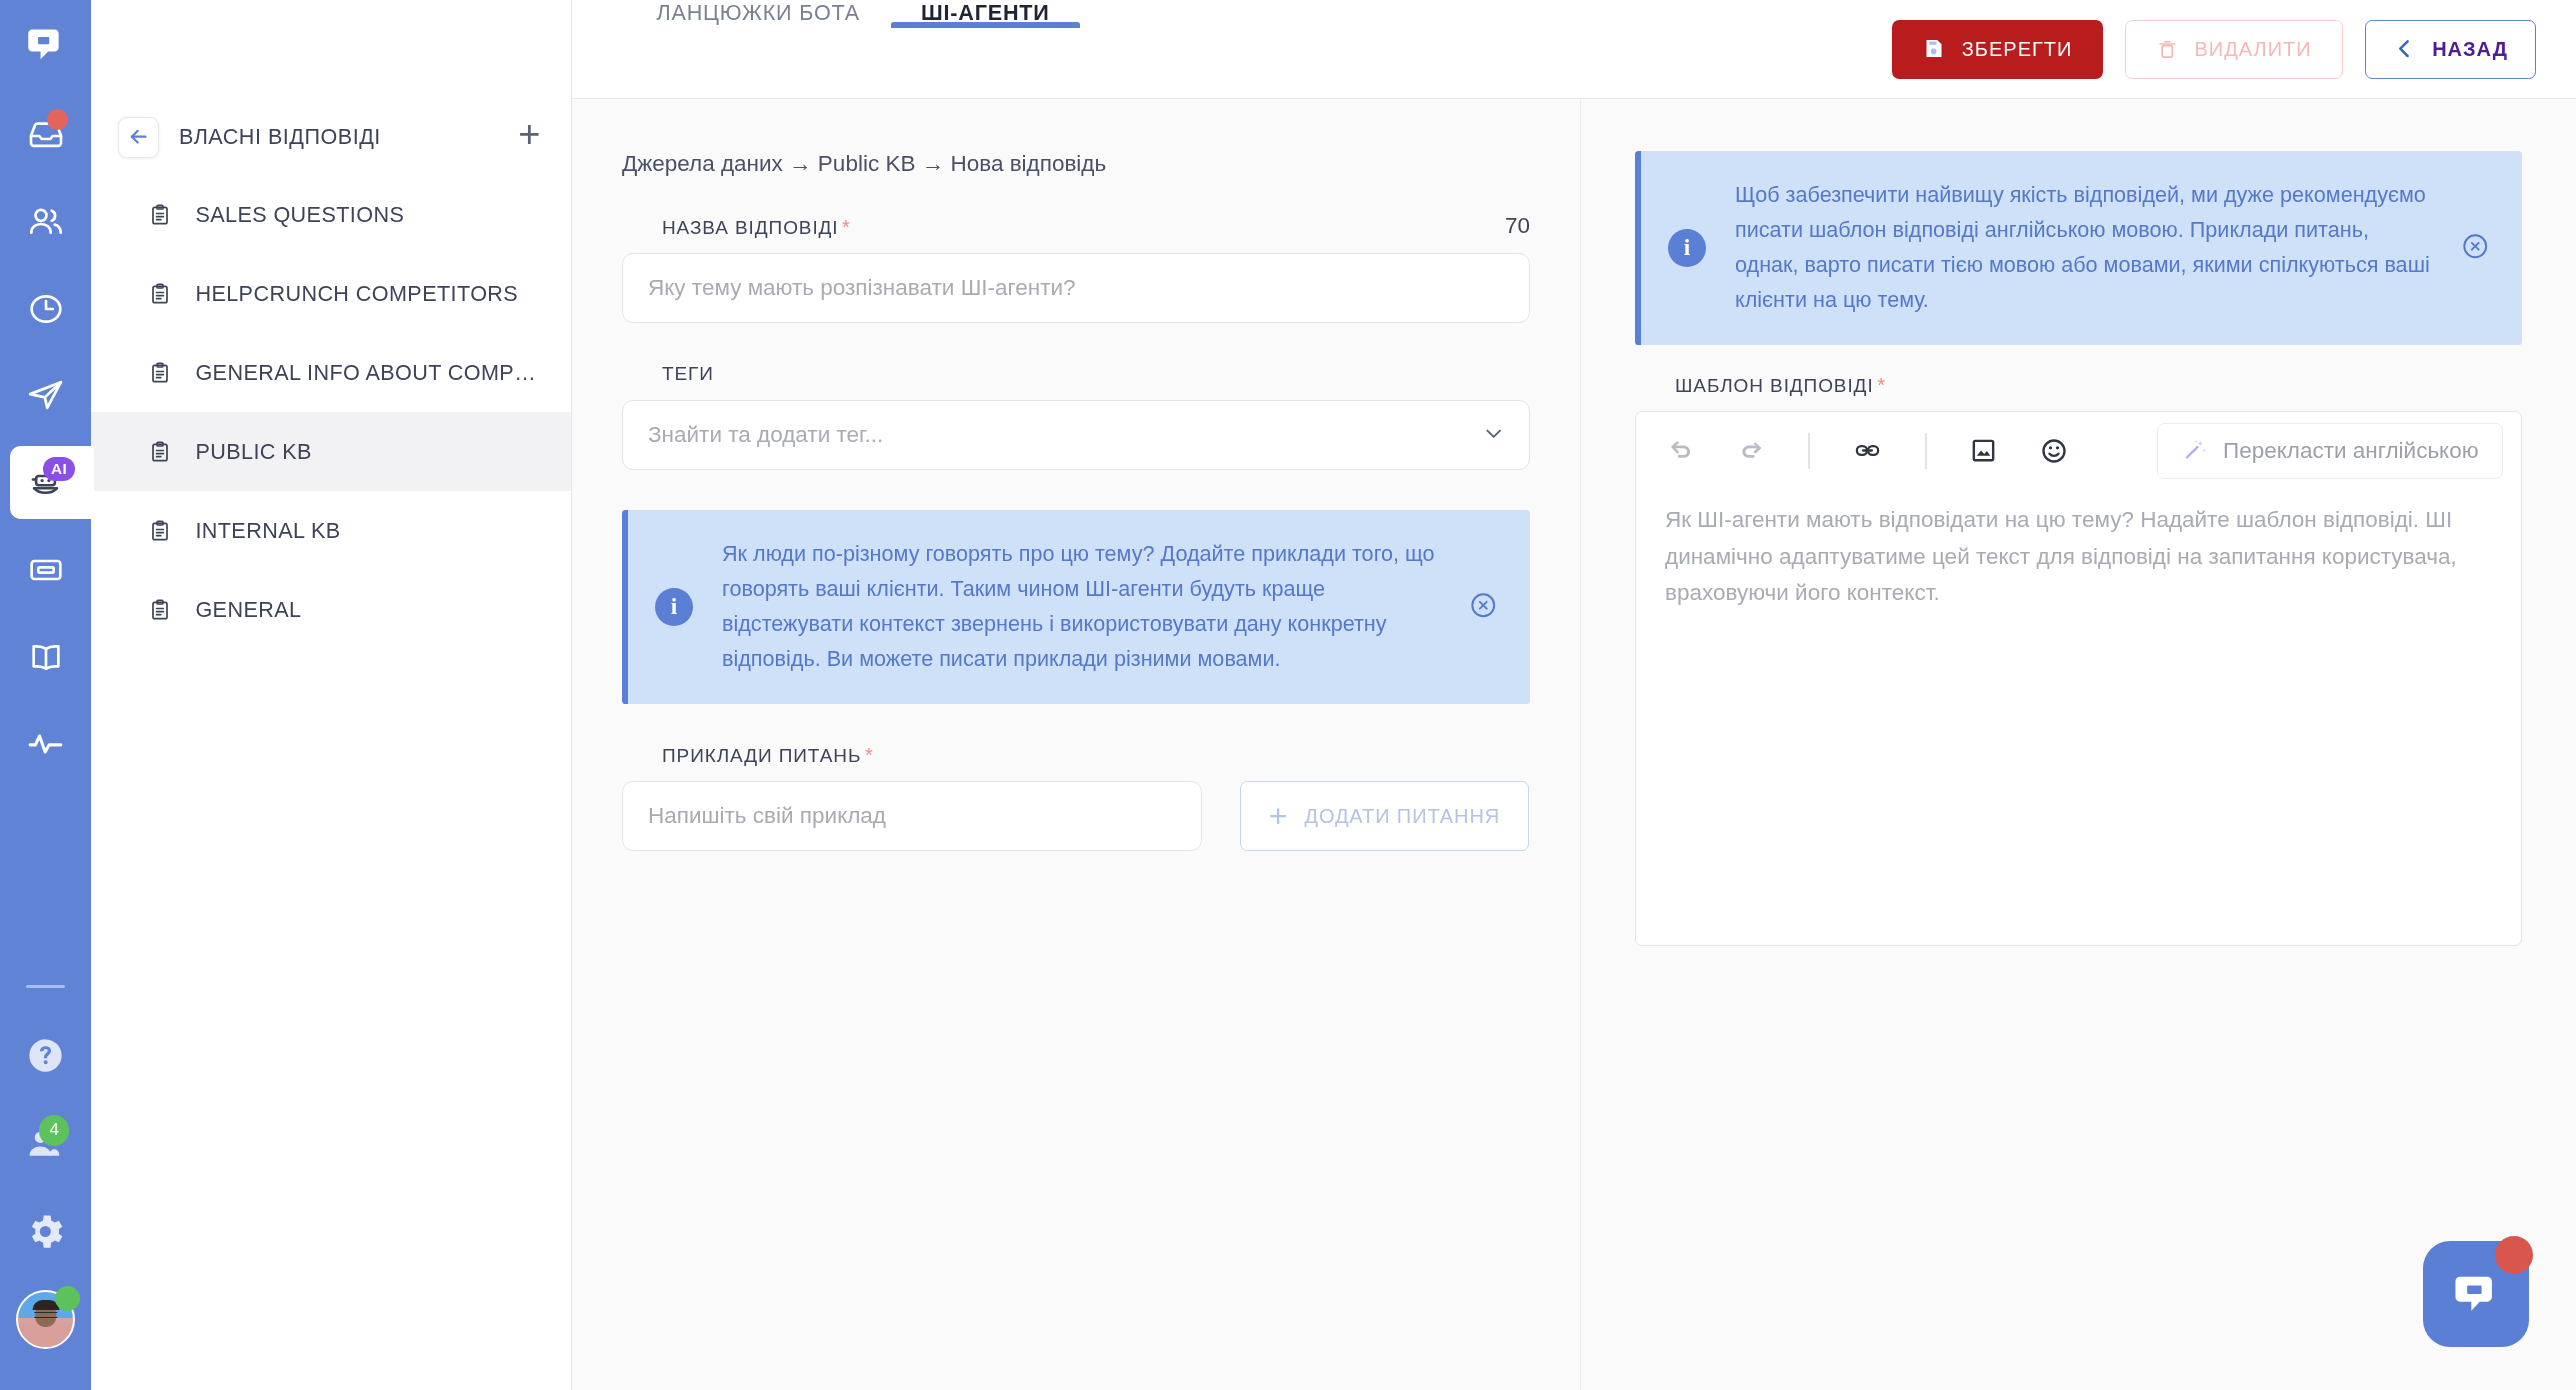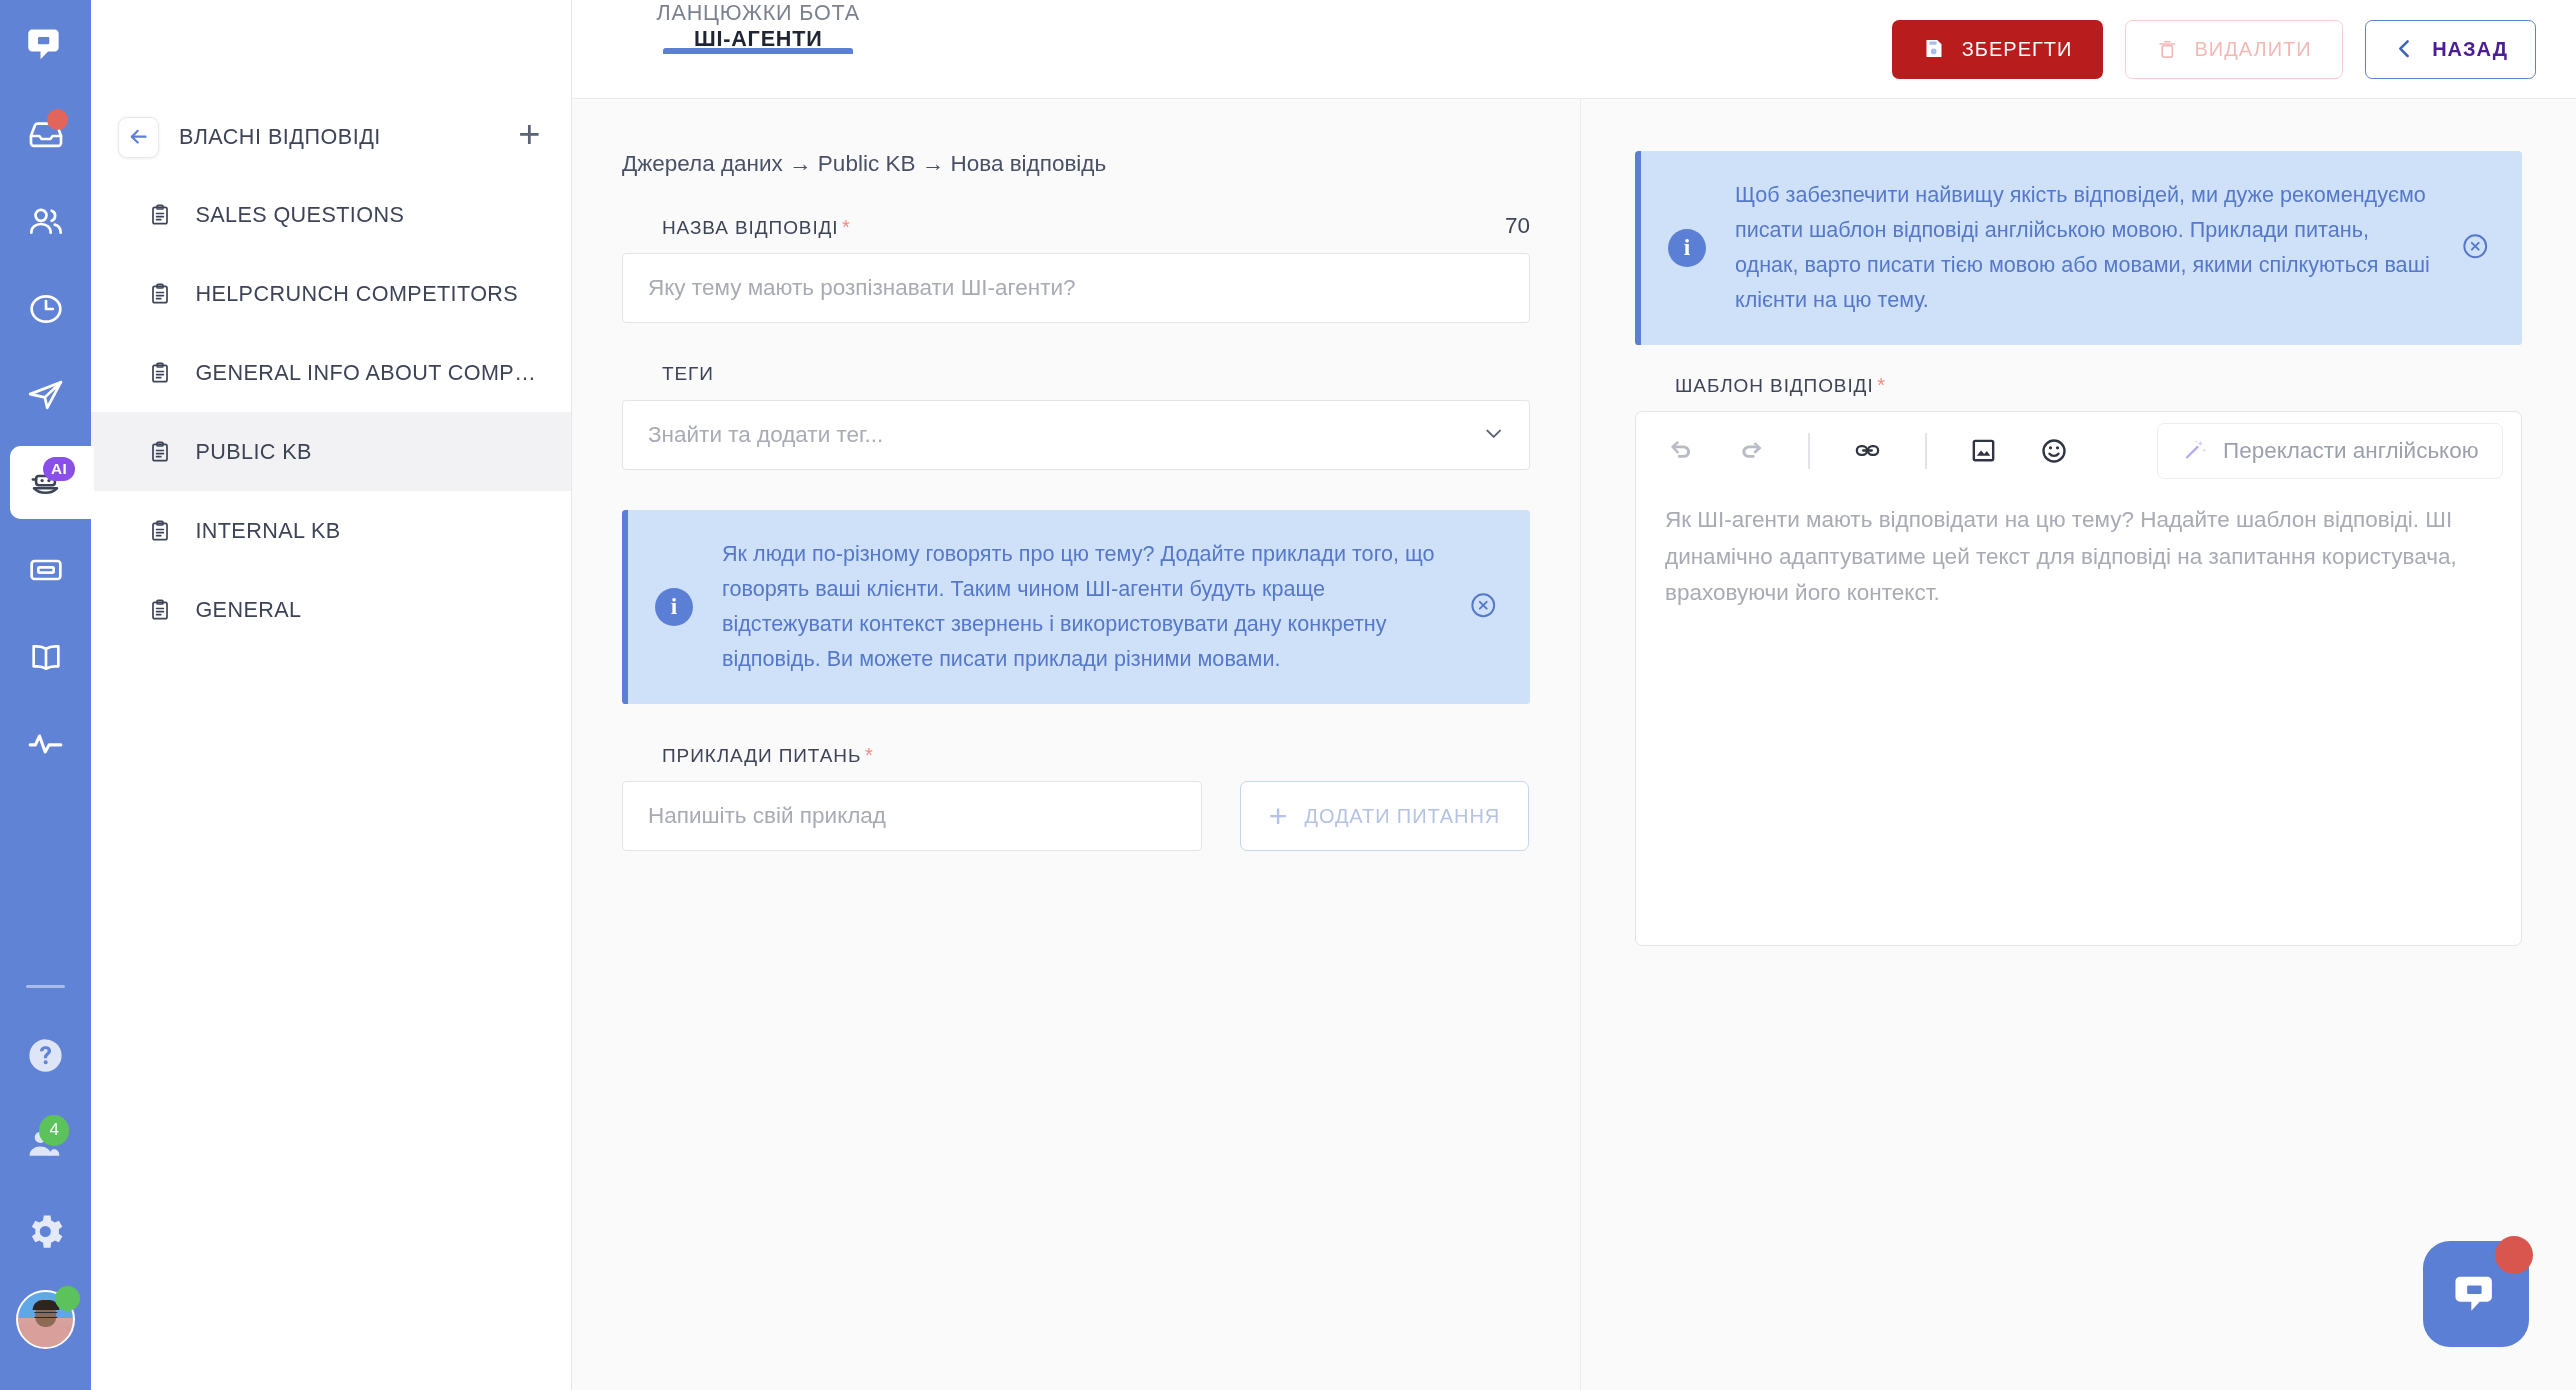--- a/index.html
+++ b/index.html
@@ -100,21 +100,21 @@
   .kb-label { white-space: nowrap; overflow:hidden; text-overflow: ellipsis; }
 
   
   .main { flex: 1 1 auto; display:flex; flex-direction: column; min-width:0; }
   .topbar {
     height: 99px; flex: 0 0 99px; background: #ffffff;
     border-bottom: 1.8px solid #ebebee;
     display:flex; align-items: stretch; padding: 0 40px 0 54px;
     position: relative;
   }
-  .tabs { display:flex; align-items:center; gap: 0; flex-direction: column; }
+  .tabs { display:flex; align-items:flex-start; gap: 0; }
   .tab {
     display:flex; align-items:center; padding: 0 30.5px;
     font-size: 21.6px; letter-spacing:0.8px; color: #7b8190; text-transform: uppercase;
     position:relative;
   }
   .tab.active { color:#1f2533; font-weight: bold; }
   .tab.active::after {
     content:""; position:absolute; left: 0; right: 0; bottom: -1.8px; height: 5.4px;
     background: #5a7fd4; border-radius: 2.7px 2.7px 0 0;
   }
@@ -132,21 +132,21 @@
   .pane-right { flex: 1 1 auto; padding: 52px 54px 0 54px; position: relative; }
 
   .breadcrumb { font-size: 22.5px; color: #4a5166; margin-bottom: 36px; }
   .field-label-row { display:flex; align-items: flex-end; justify-content: space-between; margin-bottom: 14.4px; }
   .field-label {
     font-size: 19px; letter-spacing: 0.9px; color: #3d4457; text-transform: uppercase; margin-left: 40px;
   }
   .req { color:#f08a86; font-size: 20px; margin-left: 3.6px; }
   .counter { font-size: 22.5px; color: #3d4457; }
   .text-input {
-    width: 100%; height: 70px; border: 1.8px solid #e4e4e8; border-radius: 4px;
+    width: 100%; height: 70px; border: 1.8px solid #e4e4e8; border-radius: 11px;
     background: #ffffff; padding: 0 25px; font-size: 22.5px; color: #2b3040;
     font-family: "Liberation Sans", sans-serif;
   }
   .text-input::placeholder { color: #a8abb4; }
   .select-wrap { position: relative; }
   .chev {
     position:absolute; right: 25px; top: 50%; transform: translateY(-50%);
     pointer-events:none; color:#5b6274;
   }
   .spacer-32 { height: 29px; }

